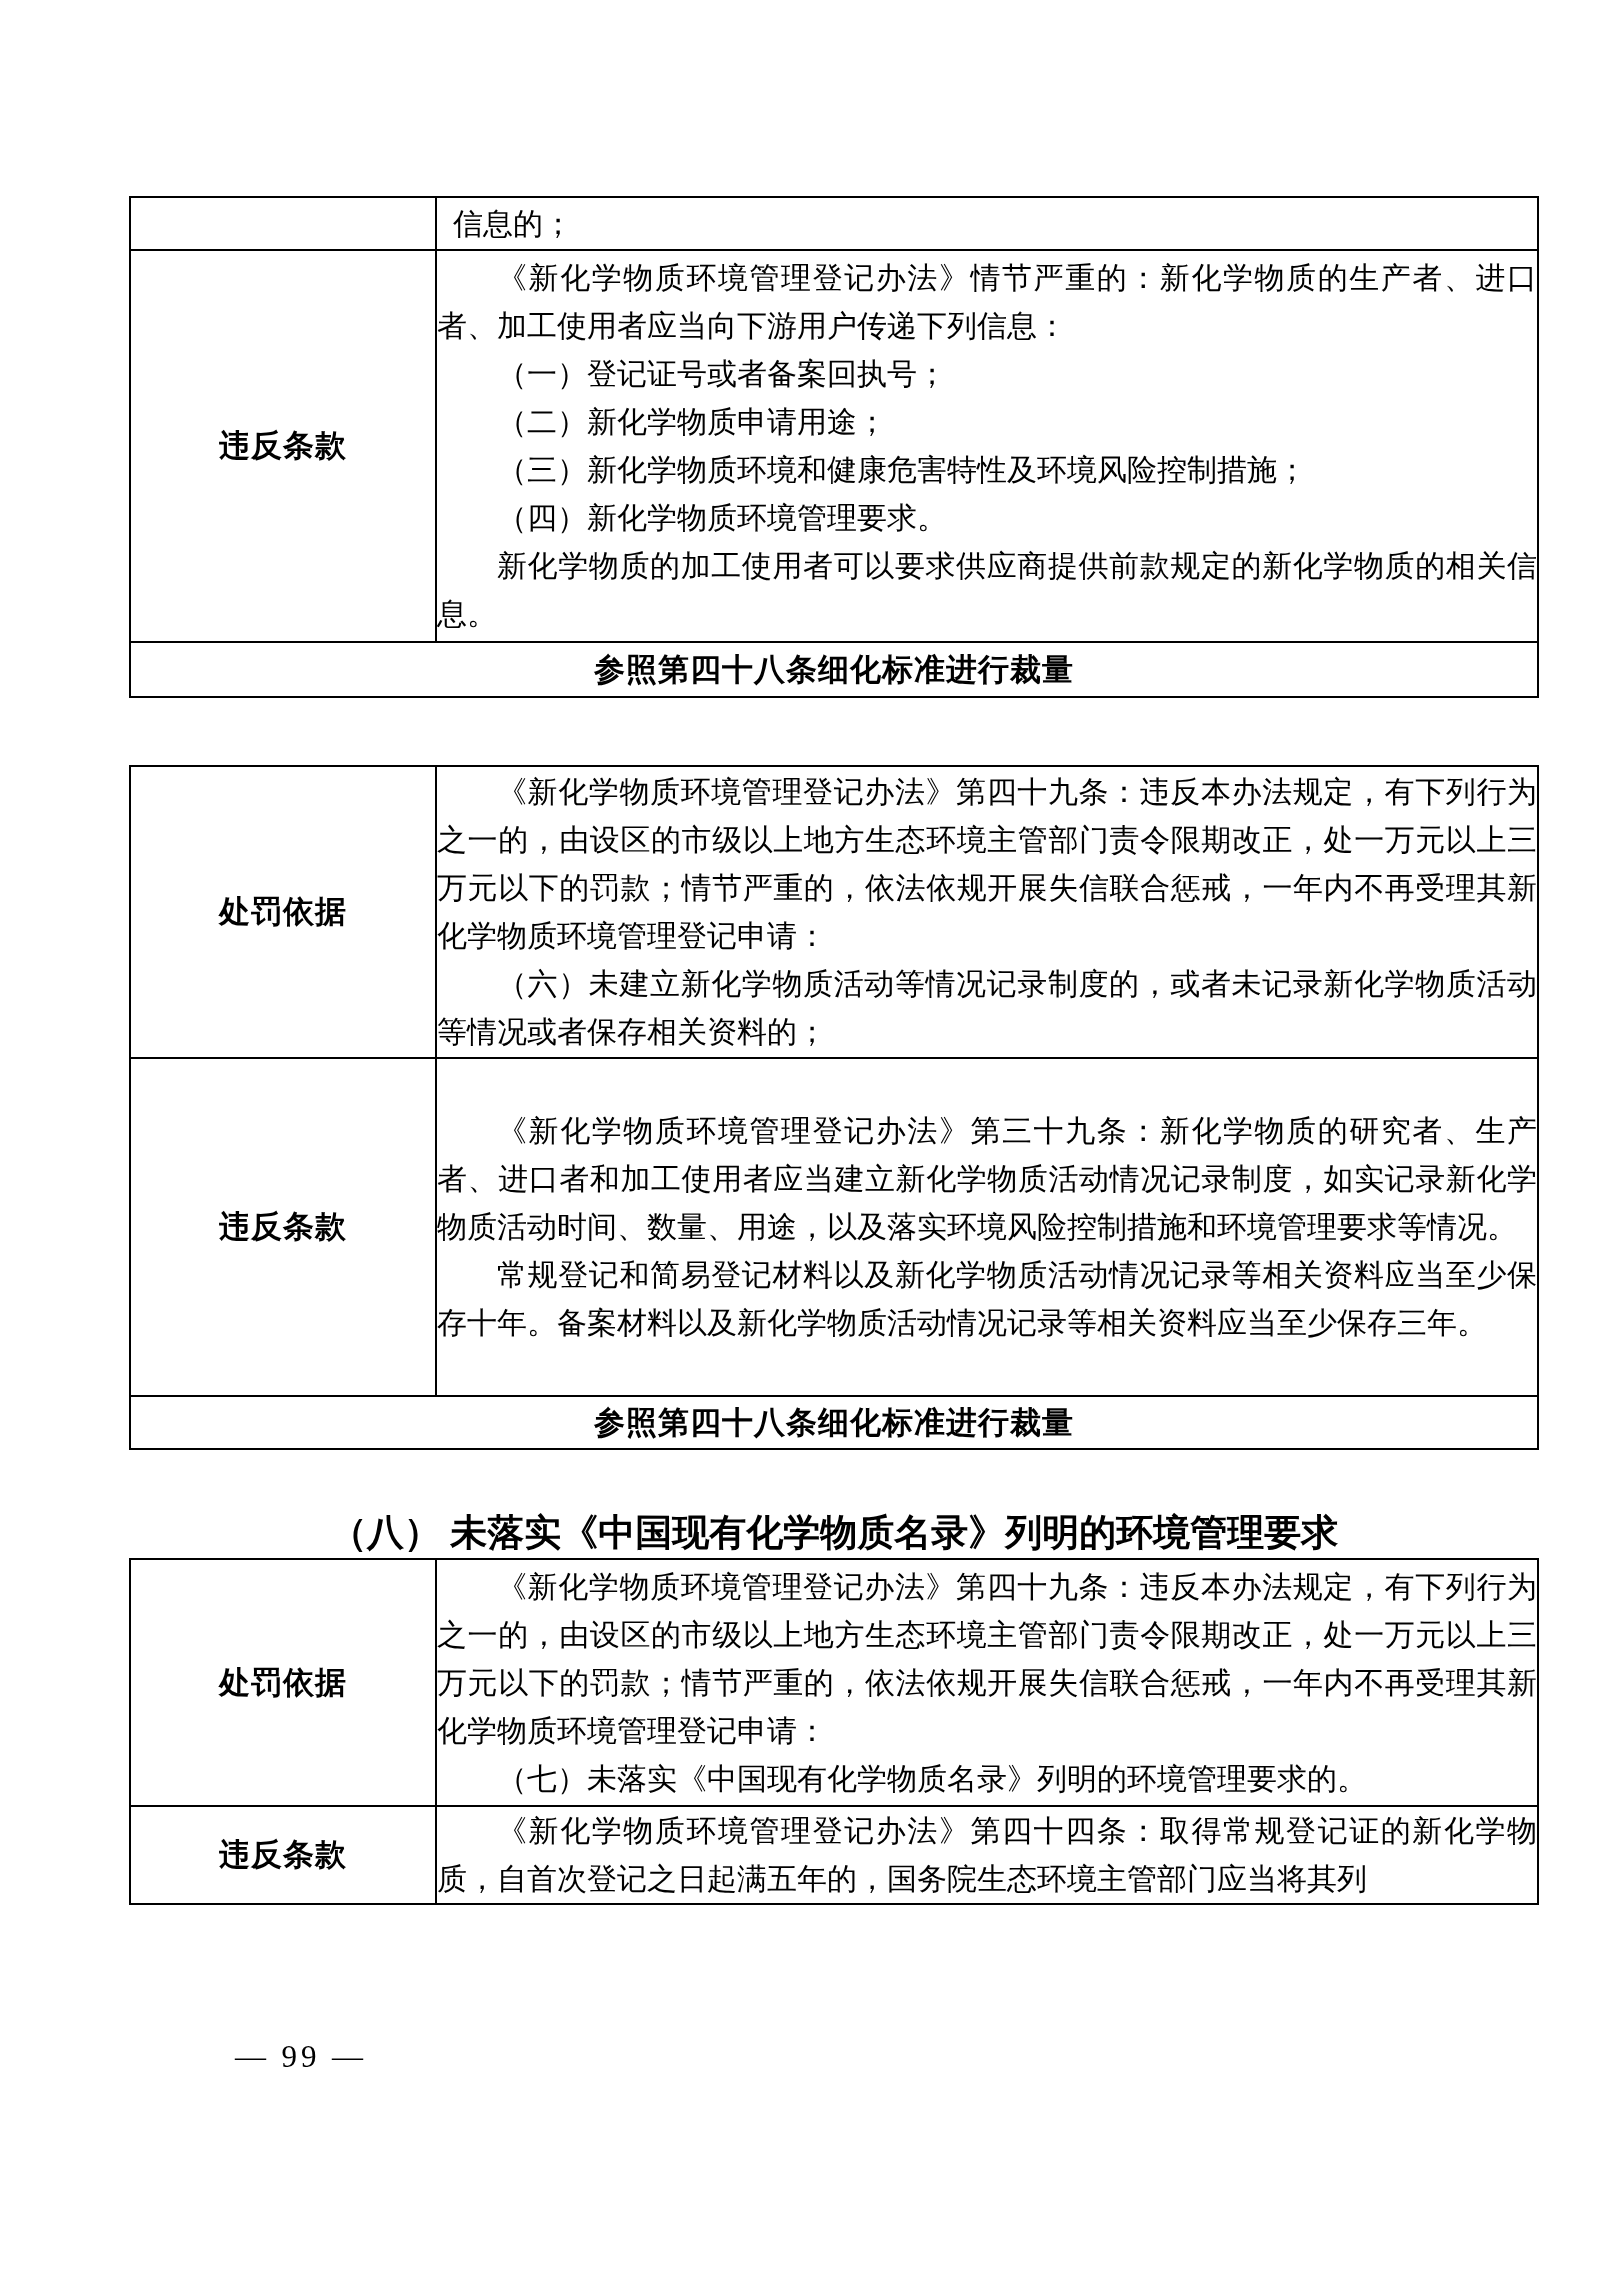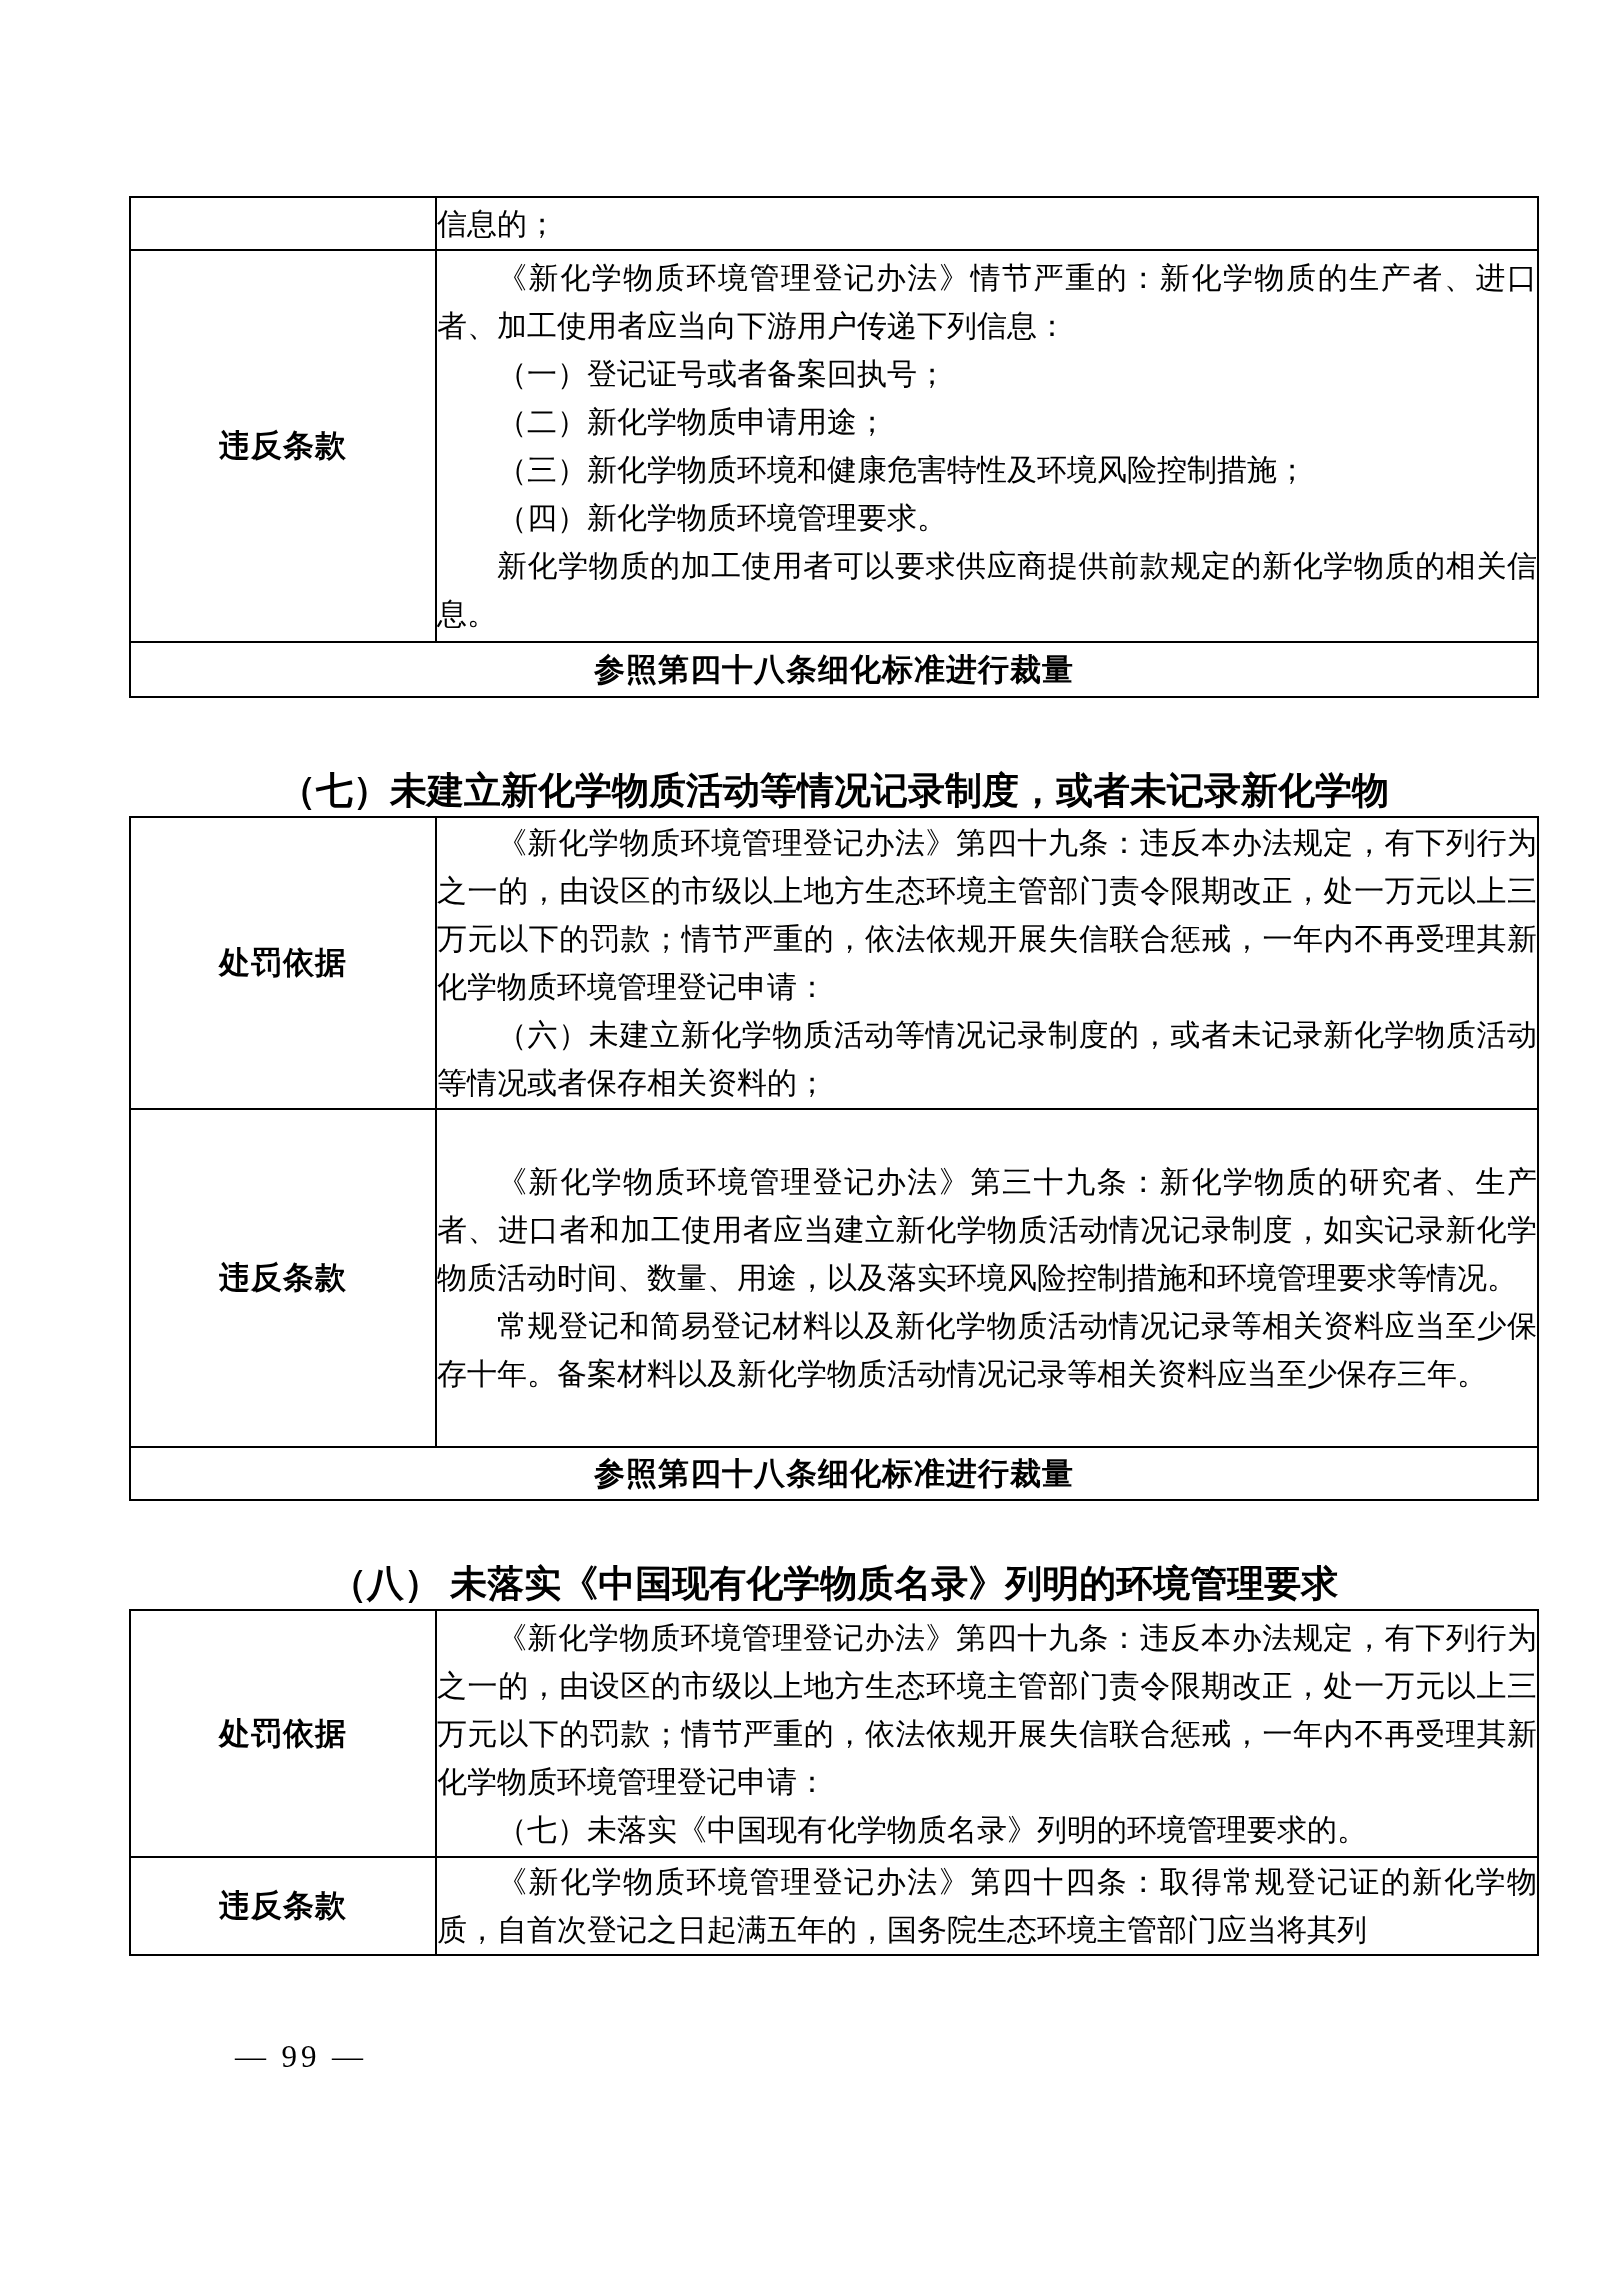--- a/index.html
+++ b/index.html
@@ -46,21 +46,21 @@
   .cell-body p{margin:0;text-indent:2em;}
   .cell-body p.no-indent{text-indent:0;}
   .ruling-cell{
     height:53px;
     text-align:center;
     font-weight:bold;
     font-size:31px;
     letter-spacing:1px;
   }
   .carry-cell{height:51px;}
-  .carry-cell p{line-height:43px;}
+  .carry-cell p{line-height:43px;padding-left:16px;}
   .heading{
     font-size:37px;
     font-weight:bold;
     text-align:center;
     line-height:51px;
   }
   .heading-7{margin:67px 0 0 0;}
   .heading-8{margin:57px 0 0 0;}
   .footer-page-number{
     position:absolute;
@@ -99,21 +99,20 @@
           <p>新化学物质的加工使用者可以要求供应商提供前款规定的新化学物质的相关信息。</p>
         </td>
       </tr>
       <tr>
         <td class="ruling-cell" colspan="2">参照第四十八条细化标准进行裁量</td>
       </tr>
     </tbody>
       </table>
 
     <div class="heading heading-7">
-      <div>（七）未建立新化学物质活动等情况记录制度，或者未记录新化学物</div>
     </div>
 
     <table class="doc">
       <colgroup>
           <col class="c-label">
           <col>
         </colgroup>
       <tbody>
           <tr>
         <td class="cell-label" style="height:290px;">处罚依据</td>

